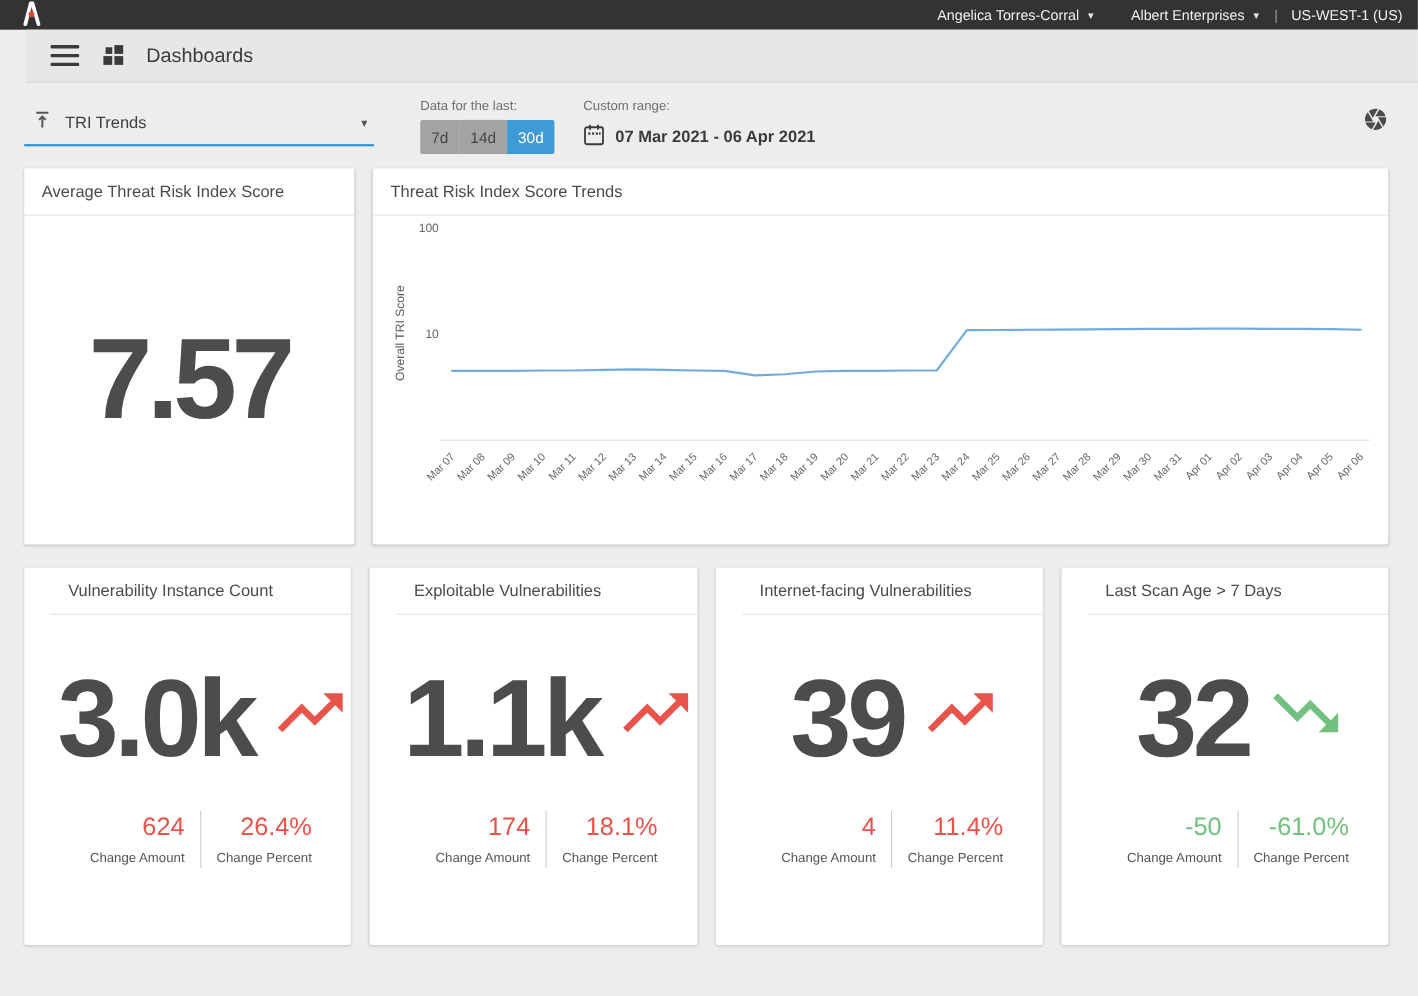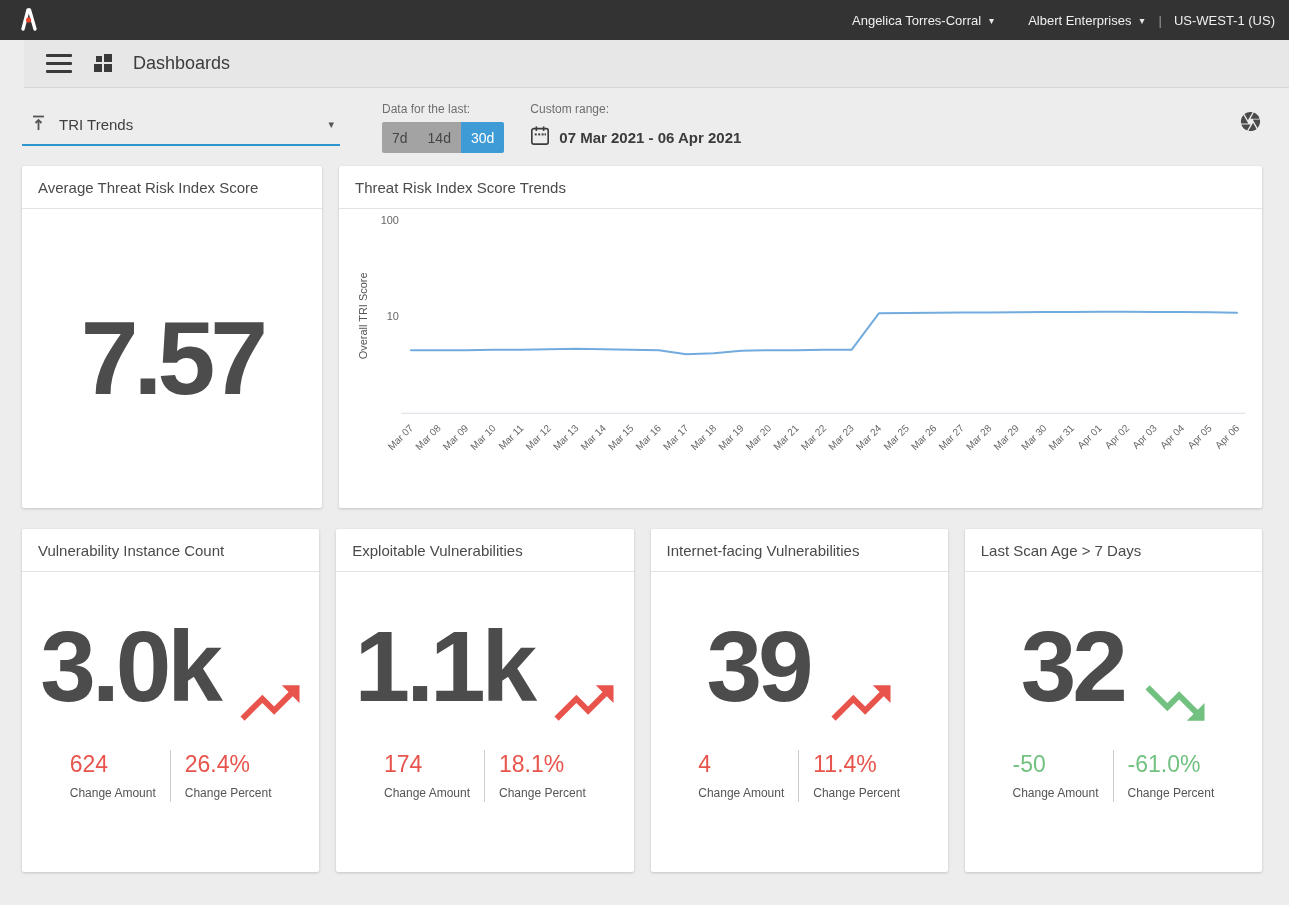--- a/index.html
+++ b/index.html
@@ -1,20 +1,20 @@
 <!DOCTYPE html>
 <html><head>
 <meta charset="utf-8">
 <style>
   * { box-sizing: border-box; margin: 0; padding: 0; }
   html, body { width: 1289px; height: 905px; overflow: hidden; }
   body { font-family: "Liberation Sans", sans-serif; background: #ededed; color: #3c3c3c; }
 
   
-  .topbar { height: 40px; background: #333333; display: flex; align-items: center; padding: 0 14px; }
+  .topbar { height: 27px; background: #333333; display: flex; align-items: center; padding: 0 14px; }
   .topbar-right { margin-left: auto; display: flex; align-items: center; color: #f0f0f0; font-size: 13px; }
   .tb-item { display: flex; align-items: center; gap: 8px; cursor: pointer; }
   .tb-caret { font-size: 10px; color: #e8e8e8; }
   .tb-sep { color: #9a9a9a; margin: 0 12px 0 14px; }
   .tb-gap { width: 34px; }
 
   
   .appheader { height: 48px; background: #e7e7e7; border-bottom: 1px solid #d7d7d7; display: flex; align-items: center; padding: 0 22px; margin-left: 24px; }
   .hamburger { width: 26px; display: flex; flex-direction: column; gap: 5px; cursor: pointer; }
   .hamburger span { display: block; height: 3px; background: #3a3a3a; border-radius: 1px; }
@@ -49,27 +49,27 @@
   .row2 { display: flex; gap: 17px; margin-top: 21px; }
   .card { background: #ffffff; border-radius: 2px; box-shadow: 0 1px 3px rgba(0,0,0,0.18); }
   .card-header { padding: 13px 16px 12px; font-size: 15px; color: #4a4a4a; border-bottom: 1px solid #e3e3e3; }
   .card-avg { width: 300px; height: 342px; display: flex; flex-direction: column; }
   .avg-body { flex: 1; display: flex; align-items: center; justify-content: center; }
   .avg-value { font-size: 104px; font-weight: bold; color: #4c4c4c; letter-spacing: -5px; }
   .card-chart { flex: 1; height: 342px; display: flex; flex-direction: column; }
   .chart-body { flex: 1; padding: 0 16px; }
   .chart-body svg { width: 100%; height: 100%; display: block; }
 
-  .stat-card { flex: 1; height: 343px; display: flex; flex-direction: column; }
+  .stat-card { flex: 1; height: 343px; display: flex; flex-direction: column; padding-left: 24px; }
   .stat-body { flex: 1; display: flex; flex-direction: column; align-items: center; justify-content: center; padding-bottom: 34px; }
-  .stat-big { display: flex; align-items: flex-end; gap: 20px; }
+  .stat-big { display: flex; align-items: center; gap: 20px; }
   .stat-value { font-size: 100px; font-weight: bold; color: #4c4c4c; letter-spacing: -4px; }
   .trend-arrow { width: 62px; height: 42px; margin-top: -10px; }
   .stat-row { display: flex; align-items: center; margin-top: 26px; }
-  .stat-col { min-width: 104px; text-align: left; padding: 0 14px; }
+  .stat-col { min-width: 104px; text-align: right; padding: 0 14px; }
   .stat-num { font-size: 23px; }
   .stat-lab { font-size: 12px; color: #555555; margin-top: 8px; }
   .stat-div { width: 1px; height: 52px; background: #cccccc; }
 </style>
 </head>
 <body>
 
 <div class="topbar">
   <span>
     <svg width="28" height="30" viewBox="0 0 28 30">

